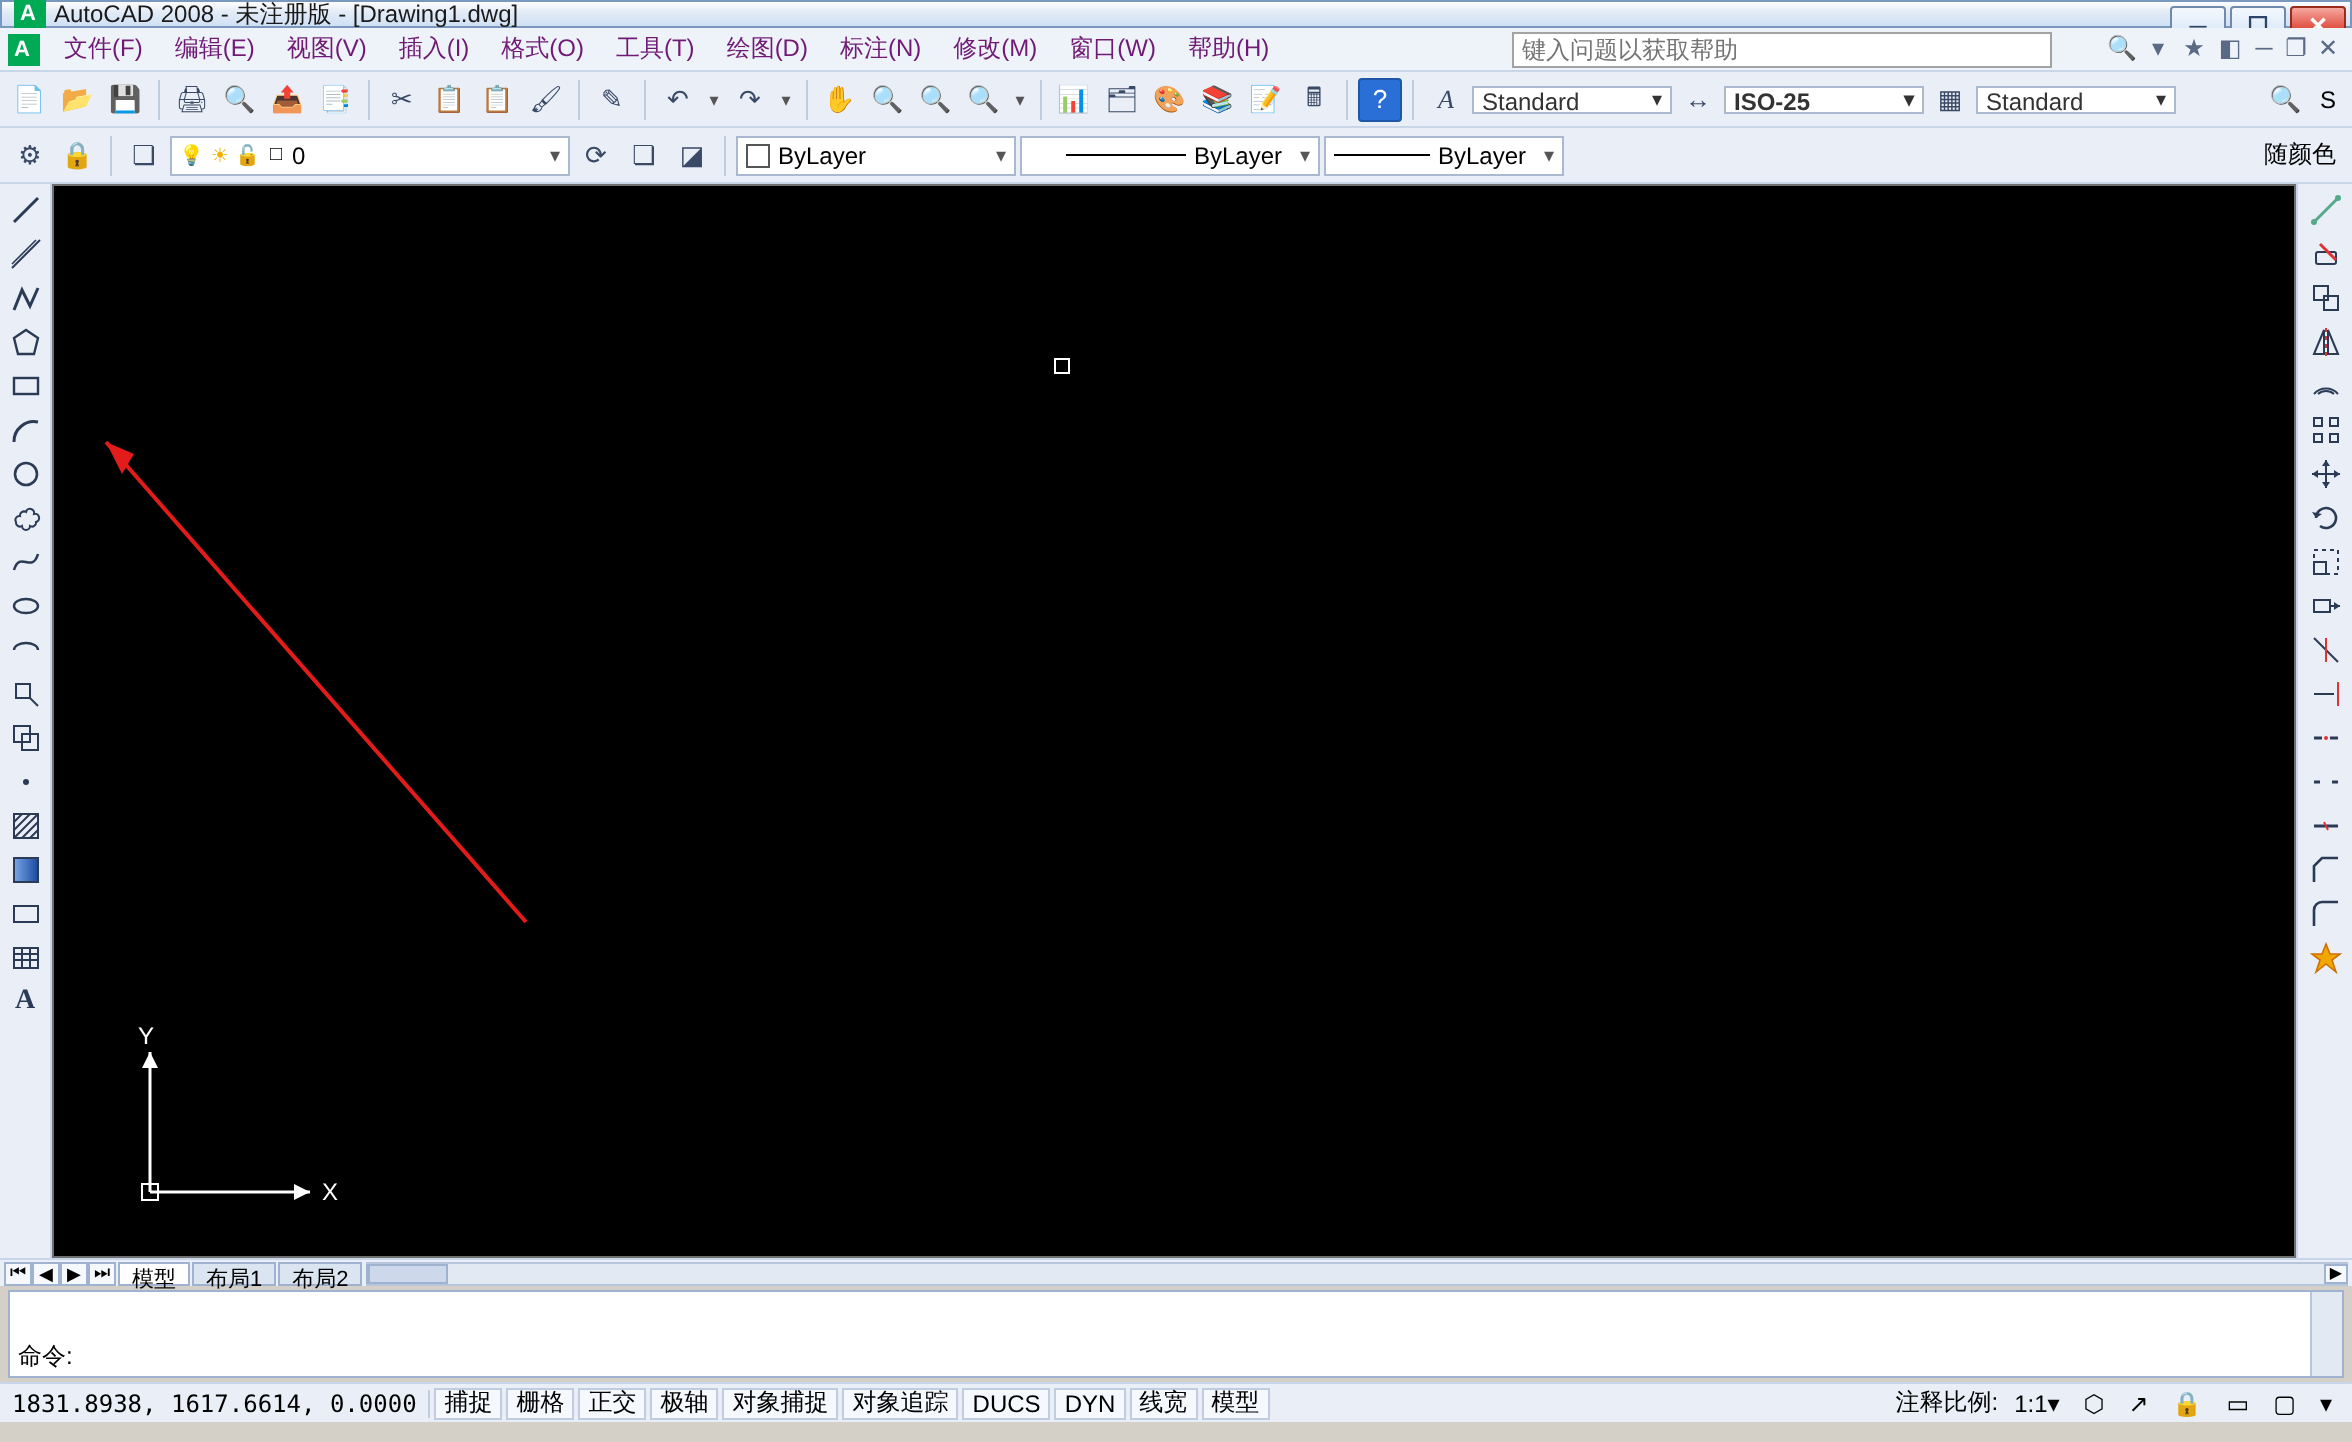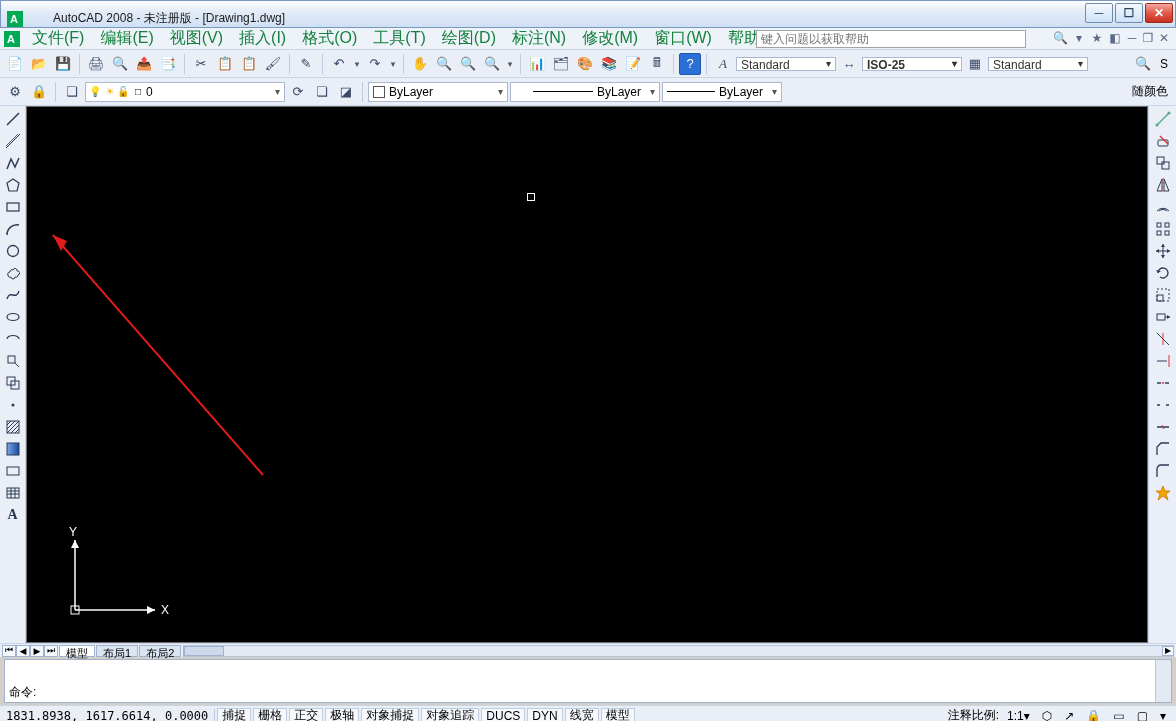--- a/index.html
+++ b/index.html
@@ -1,32 +1,32 @@
 <!DOCTYPE html>
 <html><head>
 <meta charset="utf-8">
 <style>
 * { box-sizing: border-box; margin: 0; padding: 0; font-family: "Microsoft YaHei", "SimSun", Tahoma, sans-serif; }
 html, body { width: 1176px; height: 721px; overflow: hidden; background: #d4d0c8; }
 
 
-.titlebar { height: 28px; background: linear-gradient(#fdfdfe, #e4ecf7 40%, #cfe0f5); display: flex; align-items: flex-end; border: 1px solid #7a98bd; position: relative; gap: 26px; }
+.titlebar { height: 14px; background: linear-gradient(#fdfdfe, #e4ecf7 40%, #cfe0f5); display: flex; align-items: center; border: 1px solid #7a98bd; position: relative; }
 .titlebar .app-icon { width: 16px; height: 16px; margin: 0 4px 0 6px; background: #0a5; position: relative; }
 .titlebar .app-icon::after { content: "A"; position: absolute; color: #fff; font: 700 11px/16px Arial; left: 3px; }
 .titlebar .title-text { font-size: 12px; color: #1a1a1a; }
 .title-doc { color: #1a1a1a; }
 .win-controls { position: absolute; right: 2px; top: 2px; display: flex; gap: 2px; }
 .win-btn { width: 28px; height: 20px; border: 1px solid #6f8aab; border-radius: 2px; background: linear-gradient(#f4f8fd,#cfe2f8); display: flex; align-items: center; justify-content: center; font: 700 12px/1 Arial; color: #2b4468; }
 .win-btn.close { background: linear-gradient(#f6a8a0,#e1594a,#c6301e); color: #fff; border-color: #9a2a1a; }
 
 
 .menubar { height: 22px; background: #eef3fa; border-bottom: 1px solid #c9d6ea; display: flex; align-items: center; padding-left: 4px; position: relative; }
 .menu-icon { width: 16px; height: 16px; background: #0a5; margin-right: 4px; position: relative; }
 .menu-icon::after { content: "A"; position: absolute; color: #fff; font: 700 11px/16px Arial; left: 3px; }
-.menu-item { font-size: 16px; padding: 15px 8px; color: #15803d; }
+.menu-item { font-size: 12px; padding: 15px 8px; color: #701a75; }
 .menu-search { position: absolute; right: 150px; width: 270px; height: 18px; border: 1px solid #a3a3a3; background: #fff; font-size: 12px; color: #888; padding-left: 4px; }
 .menu-right-icons { position: absolute; right: 4px; top: 1px; display: flex; gap: 0px; align-items: center; }
 .mri { width: 18px; height: 18px; border: 1px solid transparent; display: flex; align-items: center; justify-content: center; font-size: 12px; color: #5a6a85; }
 .mri.min { width: 16px; }
 
 
 .toolbar-row { height: 28px; background: #e9eef7; border-bottom: 1px solid #c9d6ea; display: flex; align-items: center; padding: 0 4px; gap: 2px; }
 .tb-btn { width: 22px; height: 22px; border: 1px solid transparent; display: flex; align-items: center; justify-content: center; font-size: 13px; color: #3a4a66; background: transparent; border-radius: 2px; }
 .tb-sep { width: 1px; height: 20px; background: #c0cde0; margin: 0 3px; }
 .tb-dd { width: 10px; font-size: 9px; color: #555; display: flex; align-items: center; justify-content: center; }

